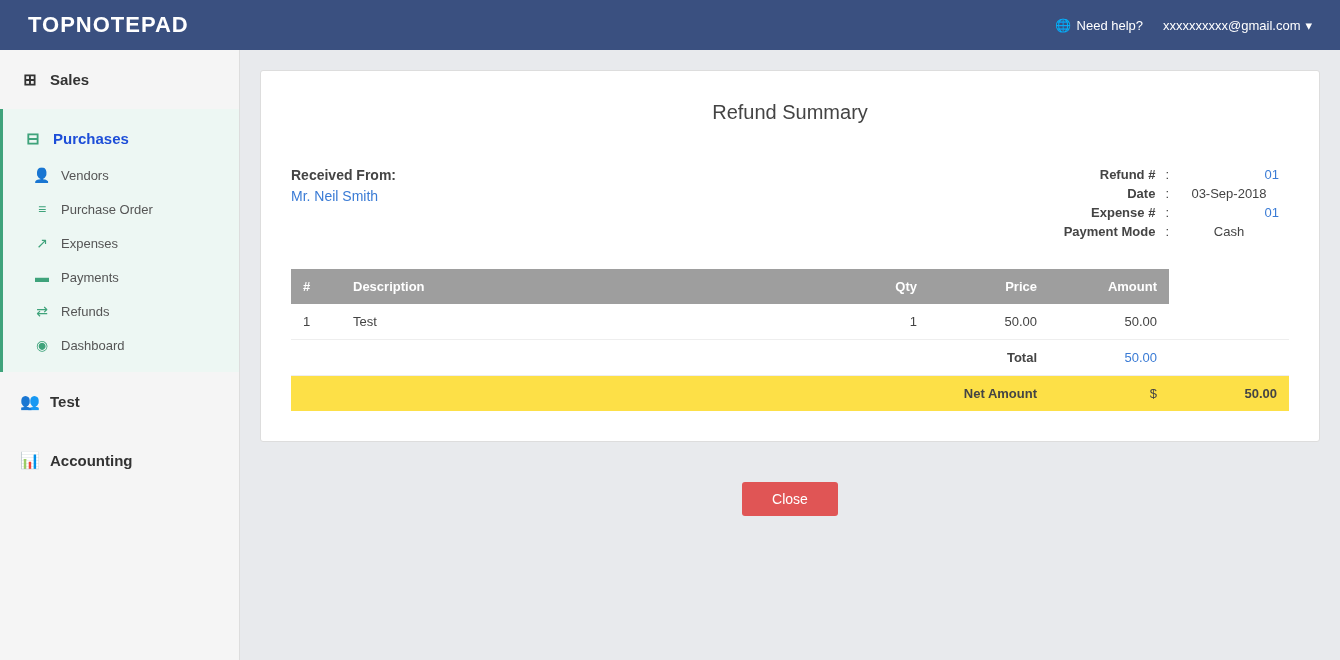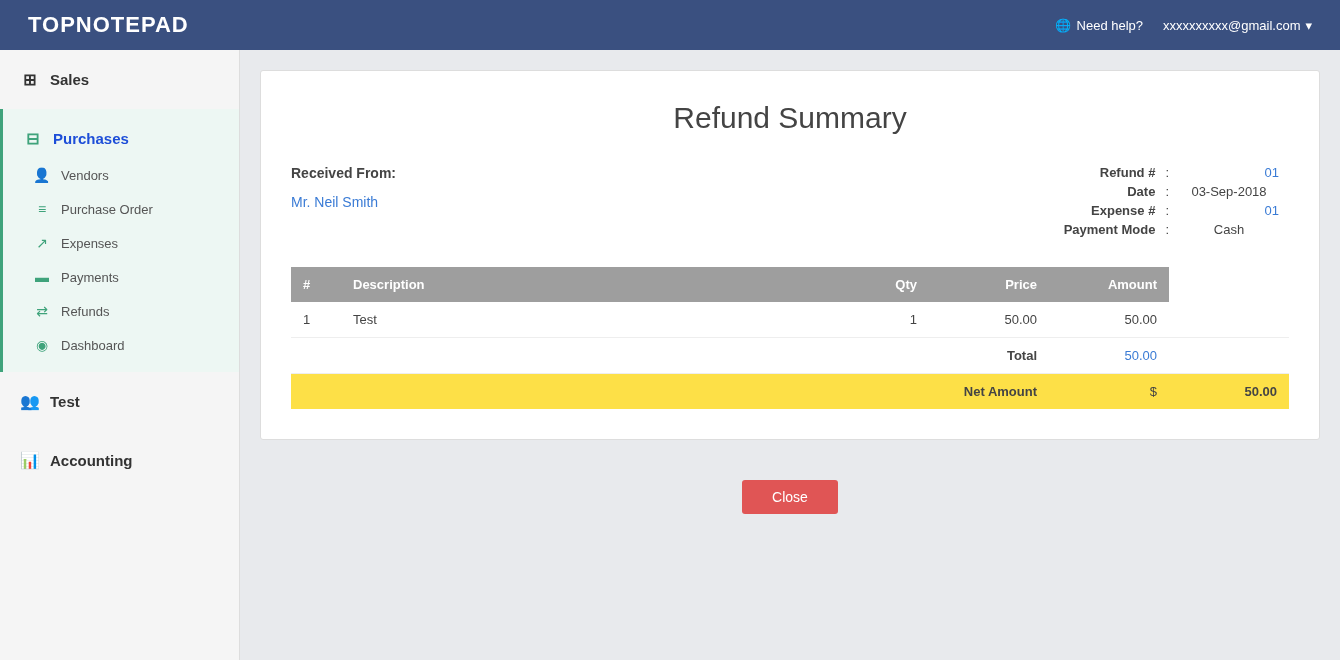--- a/index.html
+++ b/index.html
@@ -115,37 +115,37 @@
     .card {
       background: white;
       border: 1px solid #ddd;
       border-radius: 3px;
       padding: 30px;
       margin-bottom: 20px;
     }
 
     .card-title {
       text-align: center;
-      font-size: 30px;
+      font-size: 20px;
       font-weight: normal;
       color: #444;
-      margin-bottom: 30px;
+      margin-bottom: 43px;
     }
 
     
     .info-section {
       display: flex;
       justify-content: space-between;
       margin-bottom: 30px;
     }
     .info-left {}
     .info-left .label {
       font-weight: bold;
       color: #444;
-      margin-bottom: 13px;
+      margin-bottom: 5px;
     }
     .info-left .value {
       color: #3a7bd5;
     }
     .info-right {
       display: grid;
       grid-template-columns: auto auto auto auto;
       gap: 4px 10px;
       align-items: center;
       font-size: 13px;

